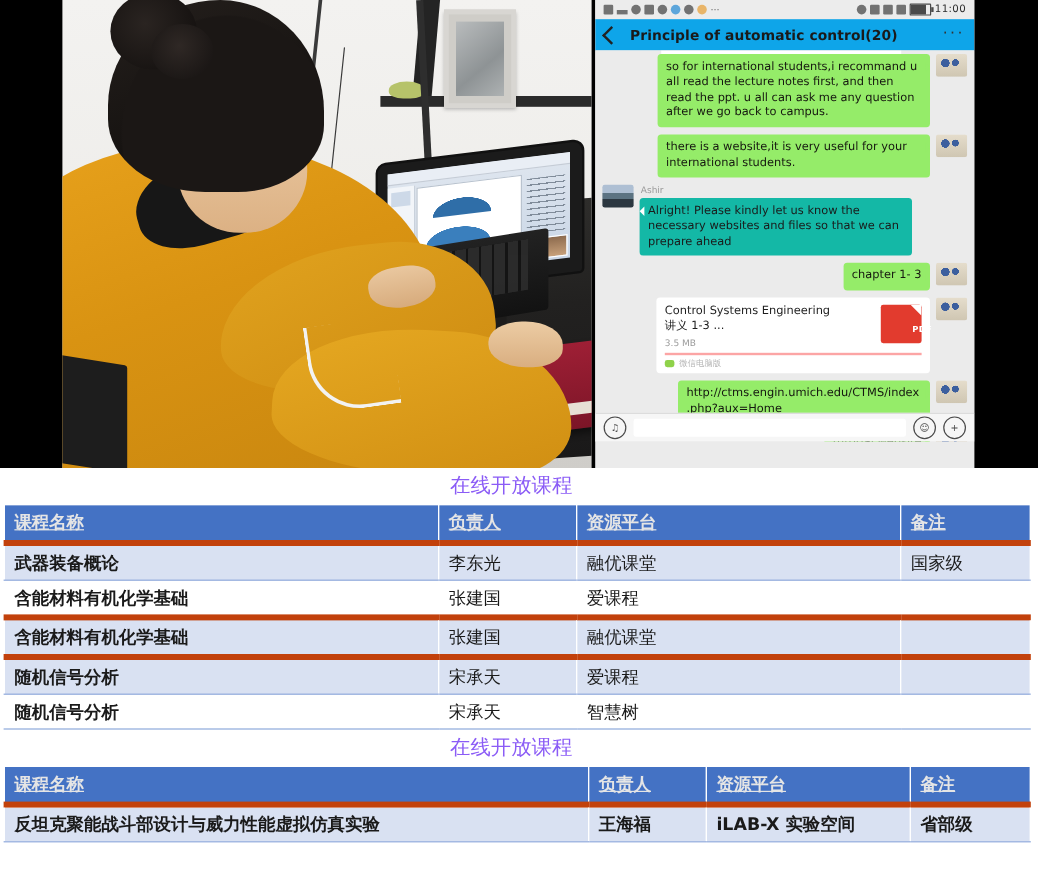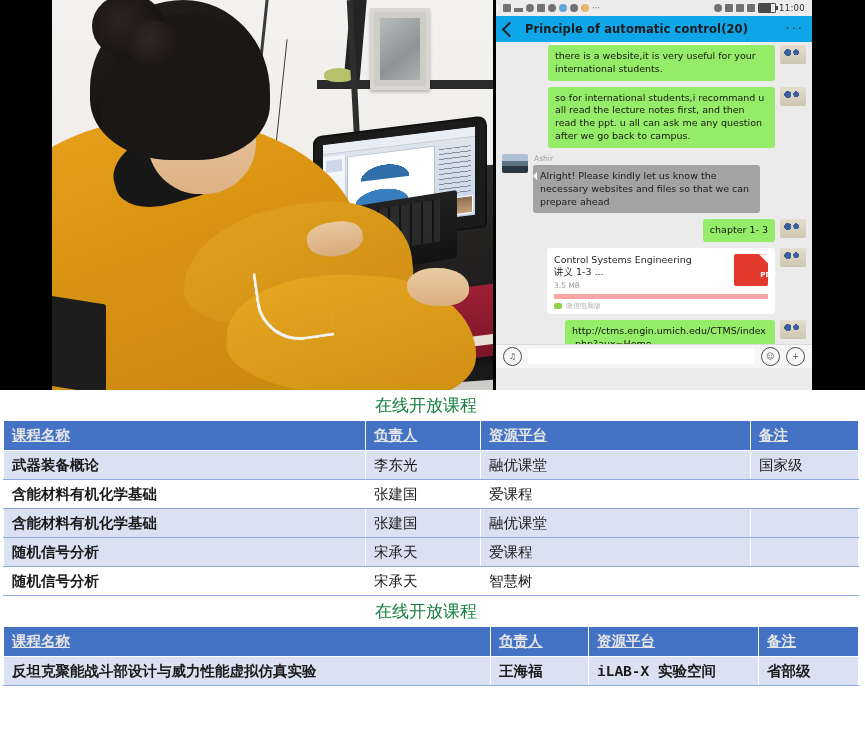--- a/index.html
+++ b/index.html
@@ -313,21 +313,21 @@
   .bubble {
     position: relative;
     border-radius: 3px;
     padding: 5px 7px;
     font-size: 9.5px;
     line-height: 1.35;
     color: #15170f;
     word-wrap: break-word;
   }
   .bubble.green { background: #95ec69; margin-right: 5px; }
-  .bubble.white { background: #a3a3a3; margin-left: 5px; color:#1a1a1a; }
+  .bubble.white { background: #14b8a6; margin-left: 5px; color:#1a1a1a; }
   .bubble.green::after {
     content:""; position:absolute; right:-4px; top:7px;
     border: 4px solid transparent; border-left-color:#95ec69;
   }
   .bubble.white::after {
     content:""; position:absolute; left:-4px; top:7px;
     border: 4px solid transparent; border-right-color:#ffffff;
   }
   .bubble.short { display:inline-block; }
   .bubble.link { color:#14160f; }
@@ -350,21 +350,21 @@
     padding-bottom: 7px; box-sizing: border-box;
   }
   .pdf-icon::before {
     content:""; position:absolute; right:0; top:0; width:9px; height:9px;
     background: #ffffff;
     clip-path: polygon(100% 0, 0 0, 100% 100%);
   }
   .pdf-label { font-size:7px; font-weight:bold; color:#fff; letter-spacing:.3px;margin-left:35px; }
   .file-foot {
     display:flex; align-items:center; gap:4px; margin-top:4px;
-    border-top:5px solid #fca5a5; padding-top:2px;
+    border-top:2px solid #fca5a5; padding-top:2px;
   }
   .file-foot .wx-dot { width:8px; height:6px; background:#8fd24a; border-radius:2px; }
   .file-foot .wx-text { font-size:7px; color:#b5b5b5; }
 
   .chat-input {
     position:absolute; left:0; bottom:0; width:100%; height: 24px;
     background:#f6f6f6; border-top:1px solid #dcdcdc;
     display:flex; align-items:center; padding: 0 7px; box-sizing: border-box; gap: 6px;
   }
   .ic-round {
@@ -372,21 +372,21 @@
     flex:none; display:flex; align-items:center; justify-content:center;
     font-size:8px; color:#4a4a4a;
   }
   .input-box { flex:1; height:15px; background:#fff; border-radius:2px; }
 
   
   .section-title {
     text-align: center;
     font-family: "DejaVu Serif", "Liberation Serif", serif;
     font-size: 17px;
-    color: #15803d;
+    color: #8b5cf6;
     line-height: 1;
     padding: 7px 13px 6px 0;
   }
   table.grid {
     border-collapse: collapse;
     table-layout: fixed;
     margin: 0 3px;
     width: 855px;
   }
   table.grid th, table.grid td {
@@ -402,21 +402,21 @@
   table.grid thead th {
     background: #4472c4;
     color: #e5e5e5;
     font-weight: bold;
     height: 25px;
     text-decoration: underline;
   }
   table.grid tbody td { height: 24px; }
   table.grid tbody tr.shade td { background: #d9e1f2; }
   table.grid tbody tr.plain td { background: #ffffff; border-bottom: 1px solid #8ea9db; border-top: 1px solid #8ea9db;}
-  table.grid tbody tr.shade td { border-bottom: 1px solid #8ea9db; border-top: 1px solid #c2410c; font-family: Liberation Mono, monospace;}
+  table.grid tbody tr.shade td { border-bottom: 1px solid #8ea9db; border-top: 5px solid #c2410c;}
   table.grid tbody td:first-child { font-weight: bold; }
   table.grid thead th:first-child { font-weight: bold; }
 
   .t1 col.c1 { width: 362px; }
   .t1 col.c2 { width: 115px; }
   .t1 col.c3 { width: 270px; }
   .t1 col.c4 { width: 108px; }
 
   .t2 col.c1 { width: 487px; }
   .t2 col.c2 { width: 98px; }
@@ -503,28 +503,28 @@
       <span class="back-chevron"></span>
       <span class="chat-title">Principle of automatic control(20)</span>
       <span class="more-dots">···</span>
     </div>
 
     <div class="chat-body">
       <div class="white-strip"></div>
 
       <div class="msg-row out">
         <div class="bubble-wrap">
-          <div class="bubble green">there is a website,it is very useful for your international students.</div>
+          <div class="bubble green">so for international students,i recommand u all read the lecture notes first, and then read the ppt. u all can ask me any question after we go back to campus.</div>
         </div>
         <div class="avatar me"></div>
       </div>
 
       <div class="msg-row out">
         <div class="bubble-wrap">
-          <div class="bubble green">so for international students,i recommand u all read the lecture notes first, and then read the ppt. u all can ask me any question after we go back to campus.</div>
+          <div class="bubble green">there is a website,it is very useful for your international students.</div>
         </div>
         <div class="avatar me"></div>
       </div>
 
       <div class="msg-row in">
         <div class="avatar them"></div>
         <div class="bubble-wrap">
           <div class="sender-name">Ashir</div>
           <div class="bubble white">Alright! Please kindly let us know the necessary websites and files so that we can prepare ahead</div>
         </div>

